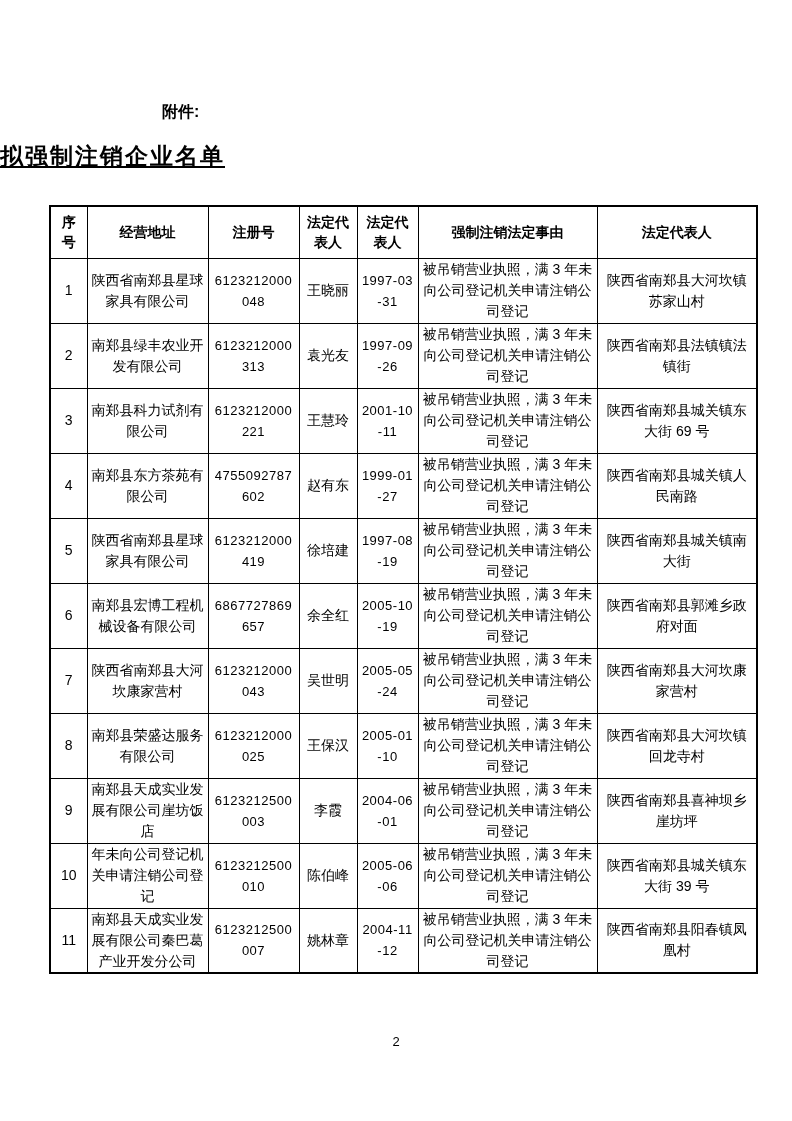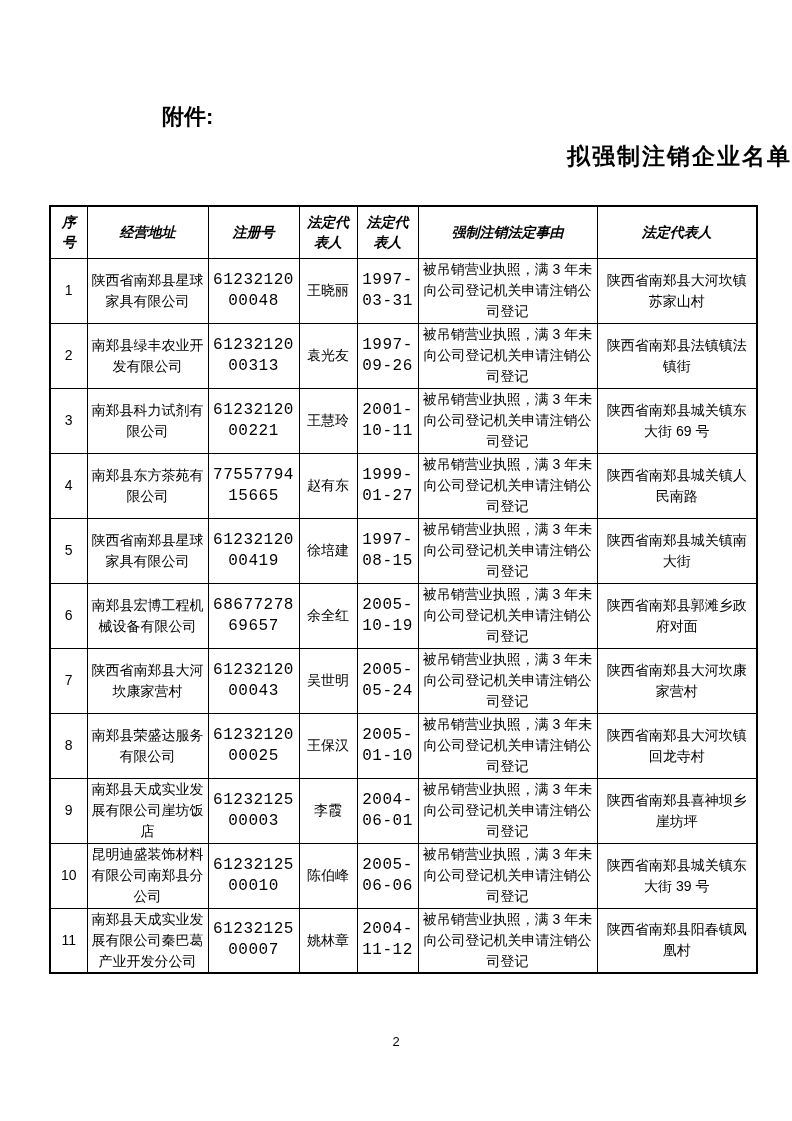--- a/index.html
+++ b/index.html
@@ -11,74 +11,73 @@
     width: 792px;
     height: 1121px;
     position: relative;
     font-family: "Liberation Sans", sans-serif;
     color: #000000;
   }
   .attachment {
     position: absolute;
     left: 130px;
     top: 102px;
-    font-size: 22px;
+    font-size: 16px;
     font-weight: bold;
     padding-left: 32px;
   }
   .doc-title {
     position: absolute;
     left: 0;
     top: 141px;
     width: 100%;
-    text-align: right;
+    text-align: left;
     font-size: 23px;
     font-weight: bold;
     letter-spacing: 2px;
     margin: 0;
+    text-decoration: underline;
   }
   table.company-table {
     position: absolute;
     left: 49px;
     top: 205px;
     width: 707px;
     border-collapse: collapse;
     table-layout: fixed;
     border: 2px solid #000000;
   }
   .company-table th,
   .company-table td {
     border: 1px solid #000000;
     text-align: center;
     vertical-align: middle;
     overflow: hidden;
   }
   .company-table thead tr {
     height: 52px;
-    font-style: italic;
   }
   .company-table th {
     font-size: 14px;
     font-weight: bold;
     line-height: 20px;
     padding: 0 6px;
   }
   .company-table tbody tr {
     height: 65px;
   }
   .company-table td {
     font-size: 14px;
     line-height: 21px;
     padding: 0 3px;
   }
   .company-table td.num {
-    font-size: 16px;
+    font-size: 13px;
     word-break: break-all;
     letter-spacing: 0.5px;
-    font-family: Liberation Mono, monospace;
   }
   .page-number {
     position: absolute;
     left: 0;
     top: 1034px;
     width: 100%;
     text-align: center;
     font-size: 13px;
   }
 </style>
@@ -134,32 +133,32 @@
         <td>南郑县科力试剂有限公司</td>
         <td class="num">6123212000221</td>
         <td>王慧玲</td>
         <td class="num">2001-10-11</td>
         <td>被吊销营业执照，满 3 年未向公司登记机关申请注销公司登记</td>
         <td>陕西省南郑县城关镇东大街 69 号</td>
       </tr>
       <tr>
         <td>4</td>
         <td>南郑县东方茶苑有限公司</td>
-        <td class="num">7755779415665</td>
+        <td class="num">4755092787602</td>
         <td>赵有东</td>
         <td class="num">1999-01-27</td>
         <td>被吊销营业执照，满 3 年未向公司登记机关申请注销公司登记</td>
         <td>陕西省南郑县城关镇人民南路</td>
       </tr>
       <tr>
         <td>5</td>
         <td>陕西省南郑县星球家具有限公司</td>
         <td class="num">6123212000419</td>
         <td>徐培建</td>
-        <td class="num">1997-08-15</td>
+        <td class="num">1997-08-19</td>
         <td>被吊销营业执照，满 3 年未向公司登记机关申请注销公司登记</td>
         <td>陕西省南郑县城关镇南大街</td>
       </tr>
       <tr>
         <td>6</td>
         <td>南郑县宏博工程机械设备有限公司</td>
         <td class="num">6867727869657</td>
         <td>余全红</td>
         <td class="num">2005-10-19</td>
         <td>被吊销营业执照，满 3 年未向公司登记机关申请注销公司登记</td>
@@ -187,21 +186,21 @@
         <td>9</td>
         <td>南郑县天成实业发展有限公司崖坊饭店</td>
         <td class="num">6123212500003</td>
         <td>李霞</td>
         <td class="num">2004-06-01</td>
         <td>被吊销营业执照，满 3 年未向公司登记机关申请注销公司登记</td>
         <td>陕西省南郑县喜神坝乡崖坊坪</td>
       </tr>
       <tr>
         <td>10</td>
-        <td>昆明迪盛装饰材料有限公司南郑县分公司</td>
+        <td>年未向公司登记机关申请注销公司登记</td>
         <td class="num">6123212500010</td>
         <td>陈伯峰</td>
         <td class="num">2005-06-06</td>
         <td>被吊销营业执照，满 3 年未向公司登记机关申请注销公司登记</td>
         <td>陕西省南郑县城关镇东大街 39 号</td>
       </tr>
       <tr>
         <td>11</td>
         <td>南郑县天成实业发展有限公司秦巴葛产业开发分公司</td>
         <td class="num">6123212500007</td>

